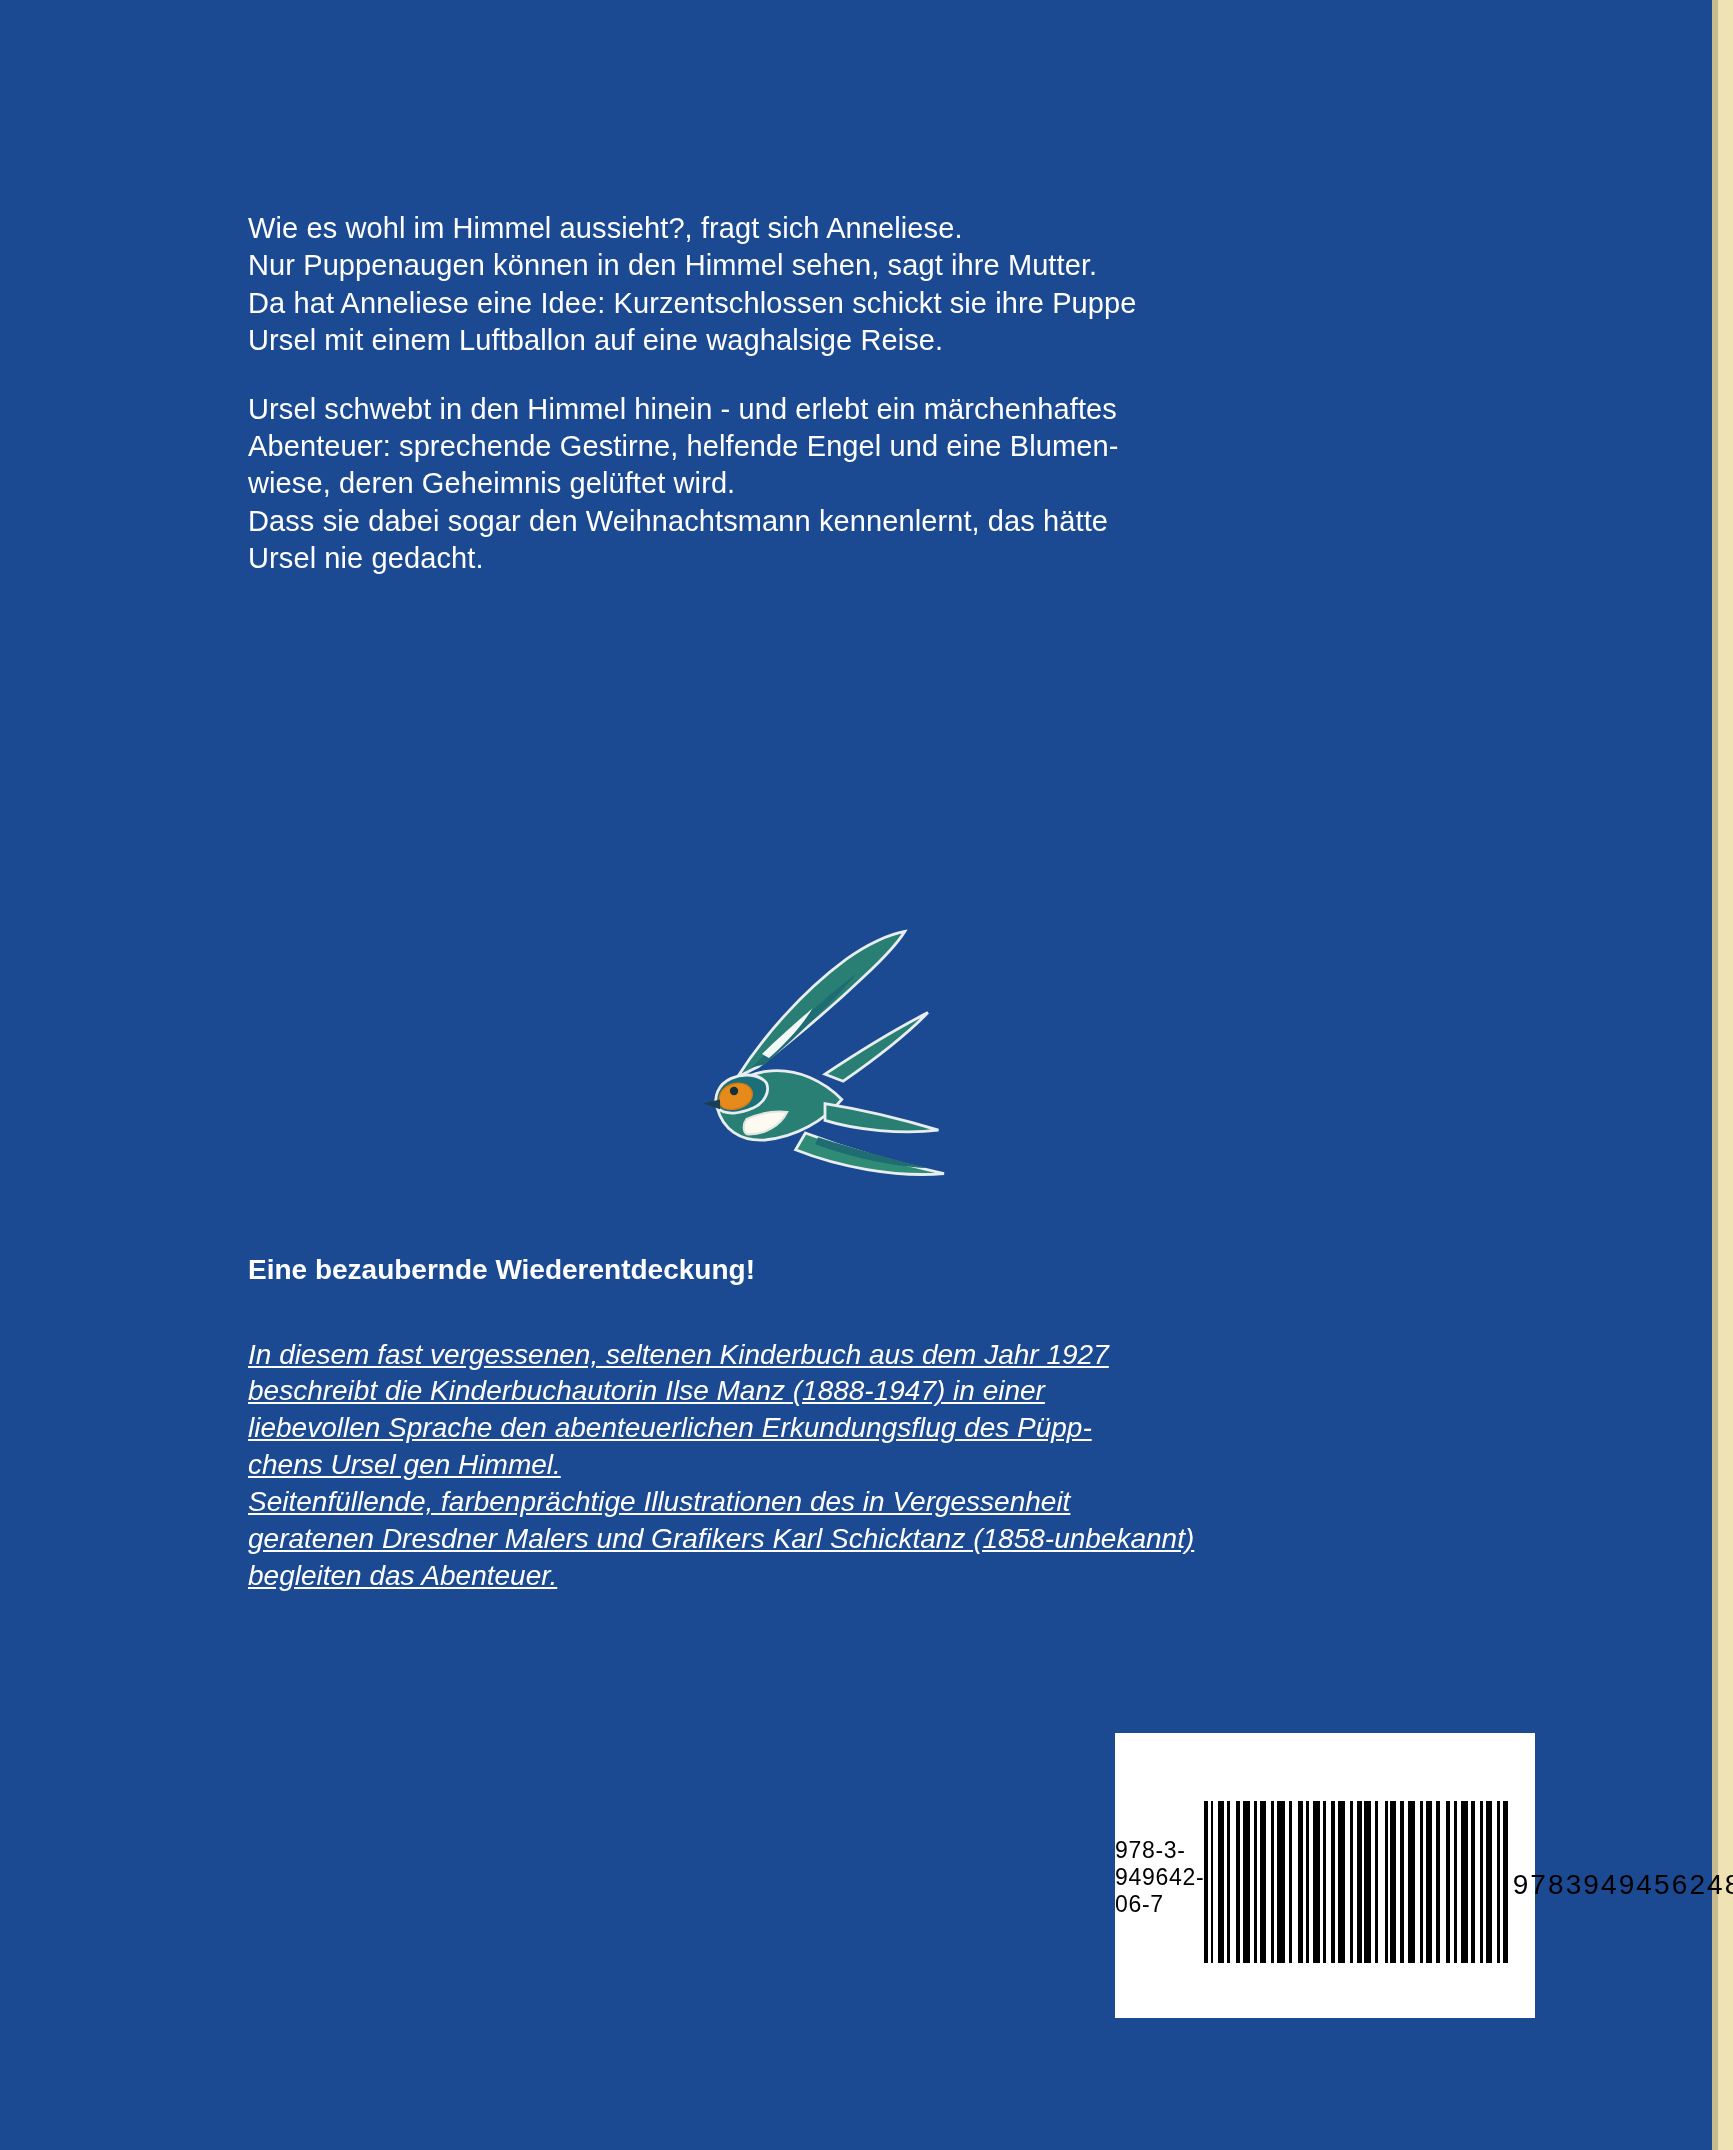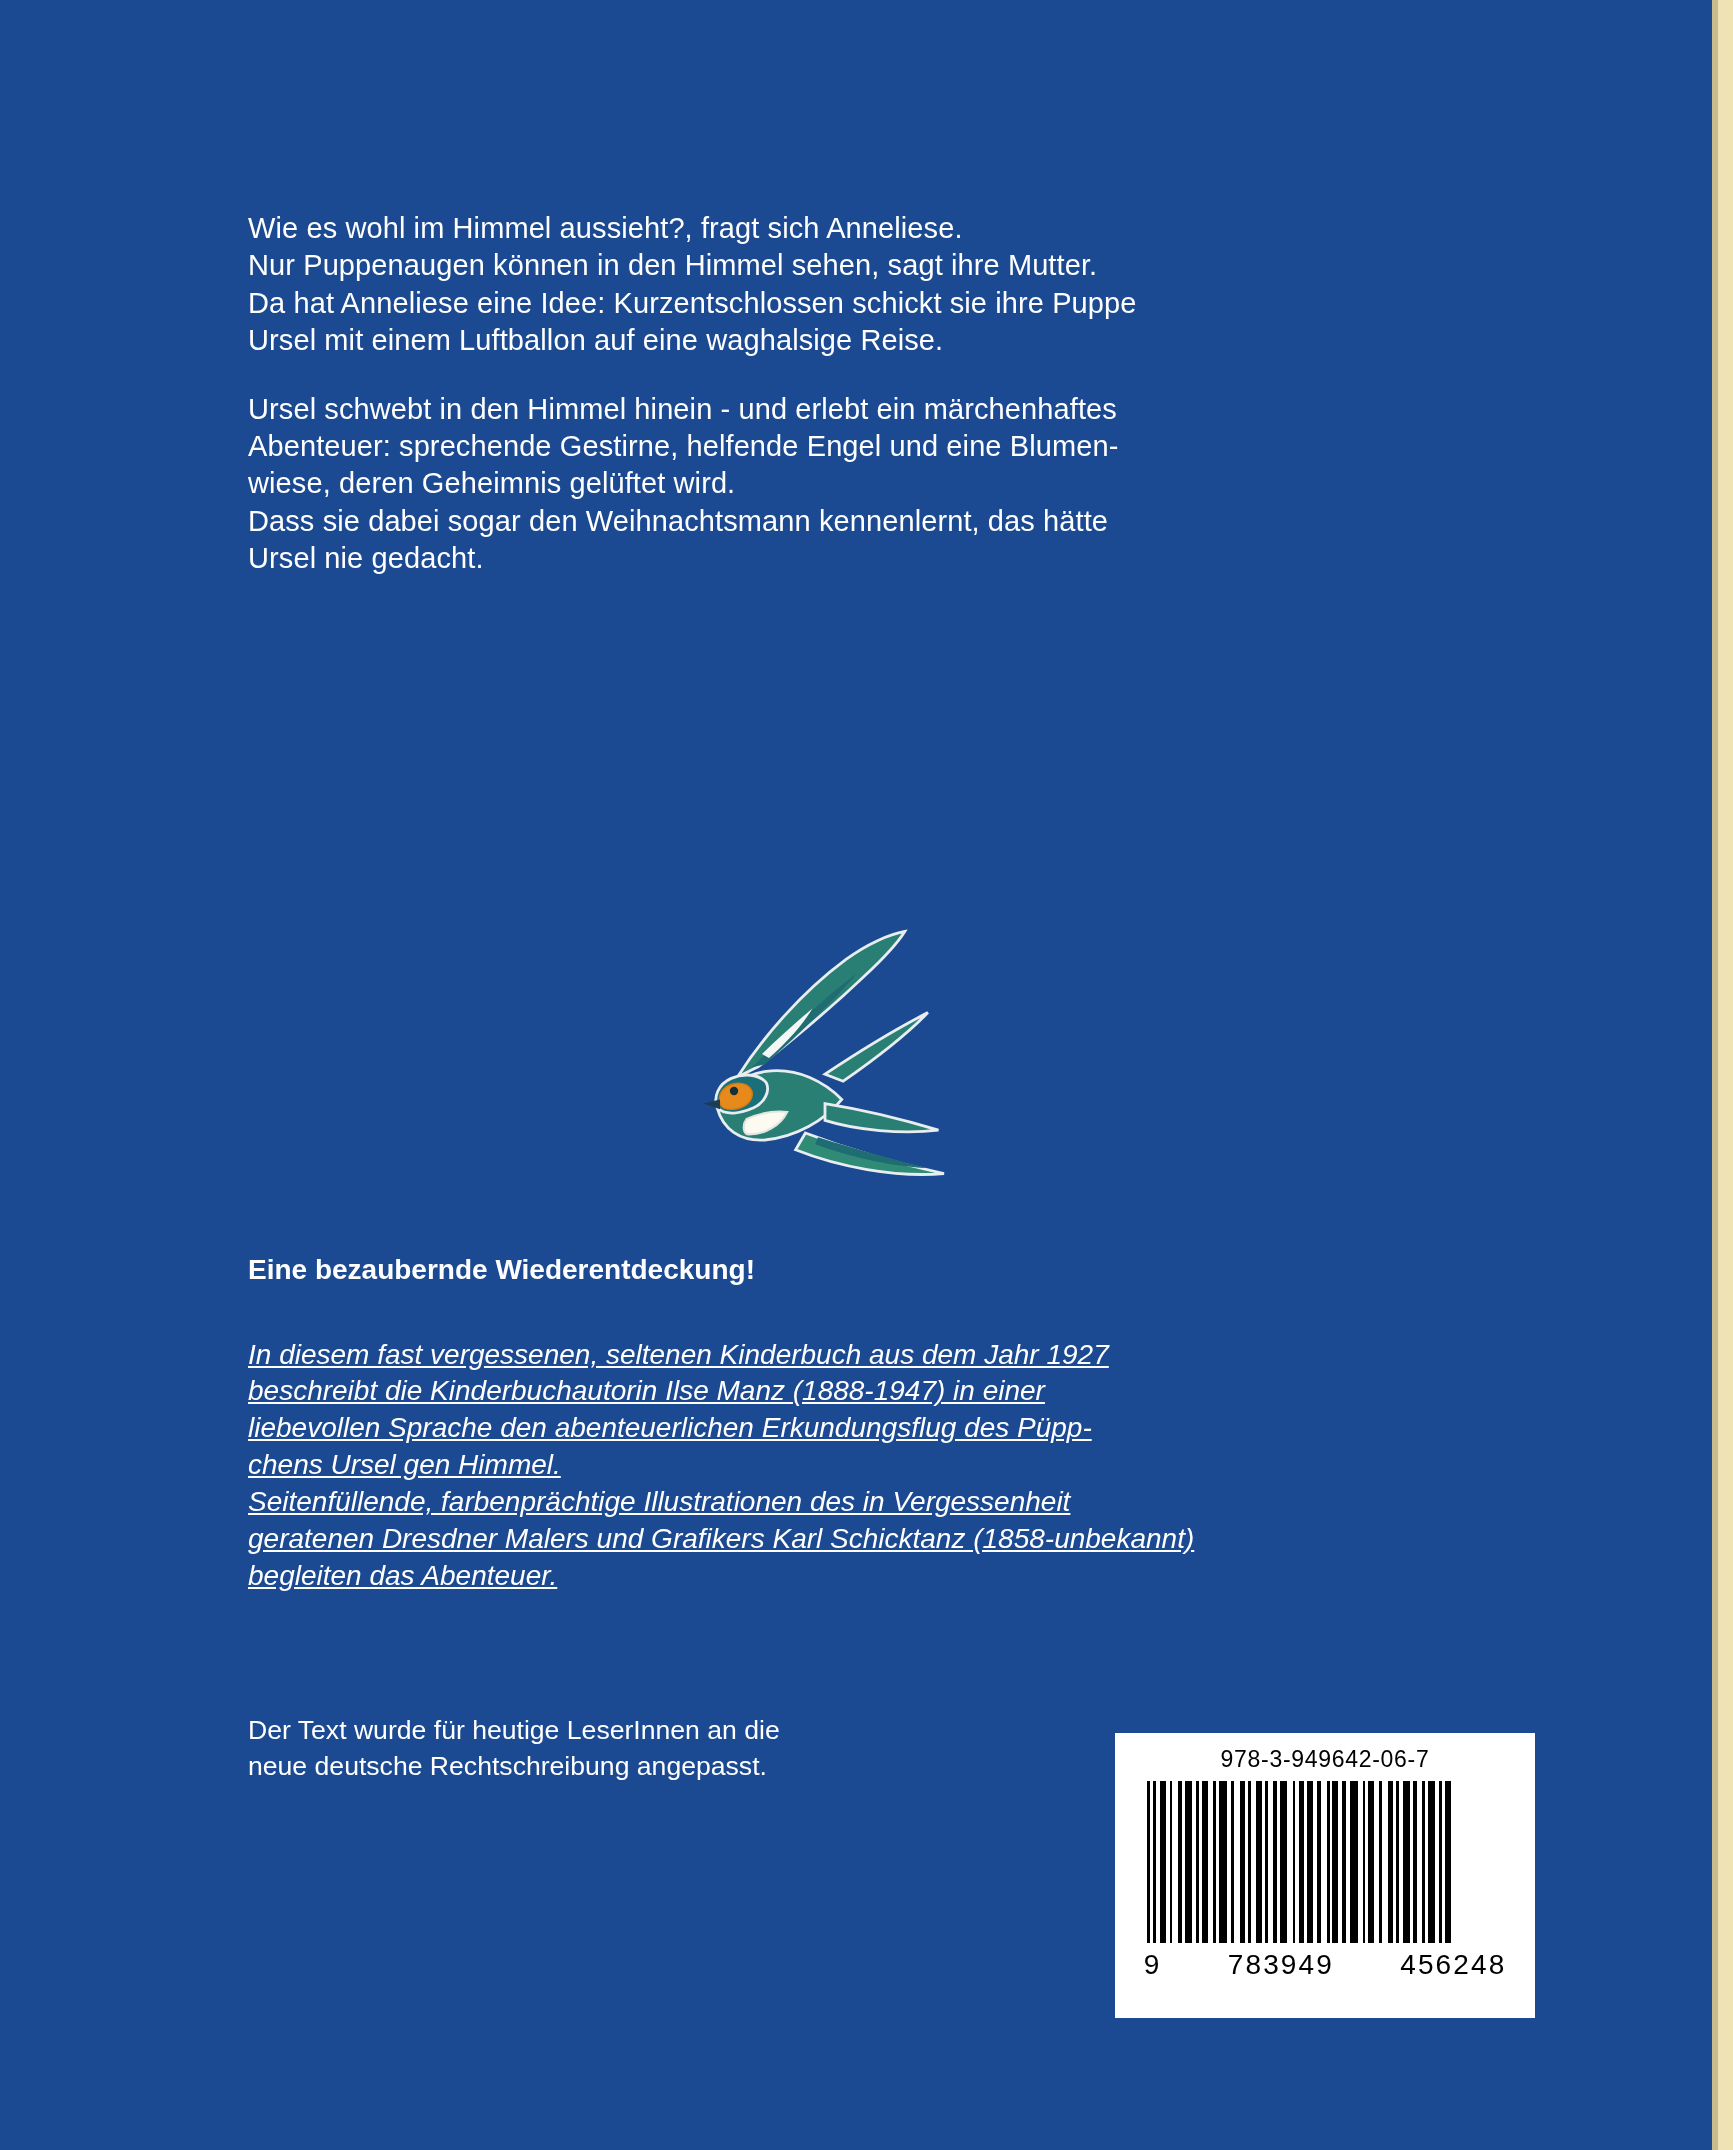--- a/index.html
+++ b/index.html
@@ -96,21 +96,21 @@
   }
 
   .barcode-box {
     position: absolute;
     left: 1115px;
     top: 1733px;
     width: 420px;
     height: 285px;
     background: #ffffff;
     display: flex;
-    flex-direction: column;
+    flex-direction: row;
     align-items: center;
     justify-content: flex-start;
     padding-top: 12.6px;
     box-sizing: border-box;
   }
   .isbn-text {
     color: #000000;
     font-size: 23px;
     letter-spacing: 0.7px;
     margin-bottom: 8.4px;
@@ -199,22 +199,20 @@
       <p>In diesem fast vergessenen, seltenen Kinderbuch aus dem Jahr 1927
 beschreibt die Kinderbuchautorin Ilse Manz (1888-1947) in einer
 liebevollen Sprache den abenteuerlichen Erkundungsflug des Püpp-
 chens Ursel gen Himmel.
 Seitenfüllende, farbenprächtige Illustrationen des in Vergessenheit
 geratenen Dresdner Malers und Grafikers Karl Schicktanz (1858-unbekannt)
 begleiten das Abenteuer.</p>
     </div>
   </div>
 
-  <div class="note">Der Text wurde für heutige LeserInnen an die
- neue deutsche Rechtschreibung angepasst.</div>
 
   <div class="barcode-box">
     <div class="isbn-text">978-3-949642-06-7</div>
     <div class="bars">
       <span style="width:3.5px"></span>
         <span style="width:2.8px;background:#fff"></span>
       <span style="width:2.8px"></span>
         <span style="width:4.2px;background:#fff"></span>
       <span style="width:6.3px"></span>
         <span style="width:3.5px;background:#fff"></span>

